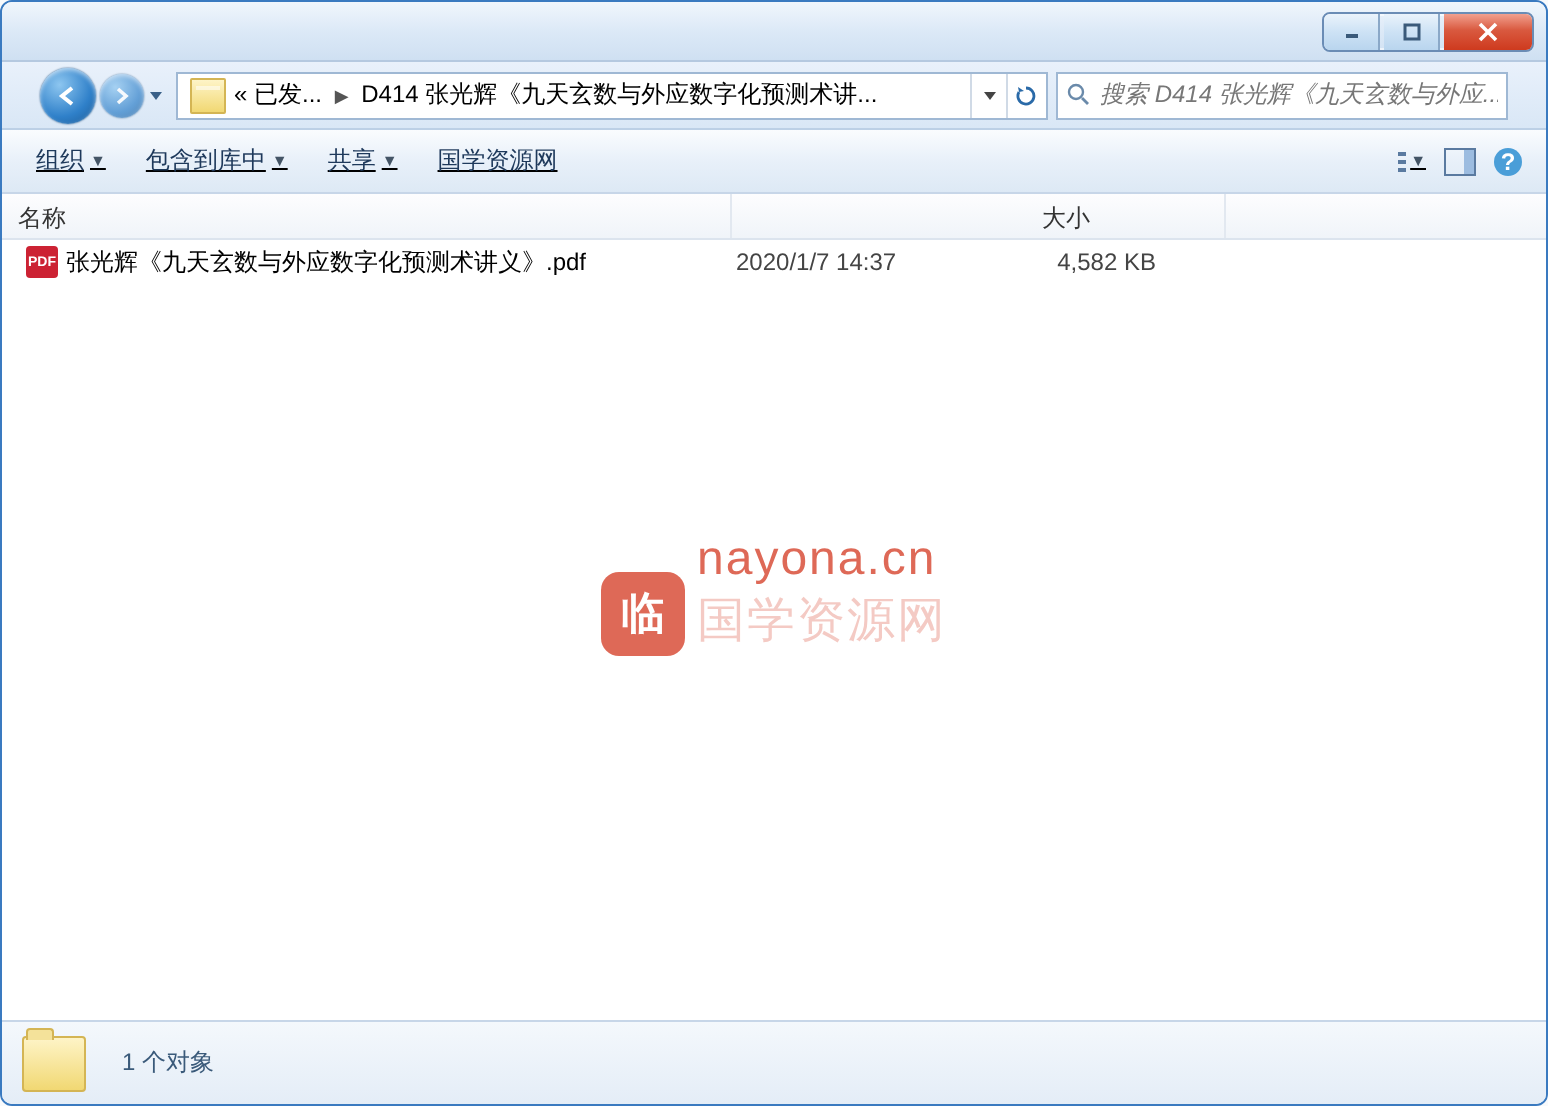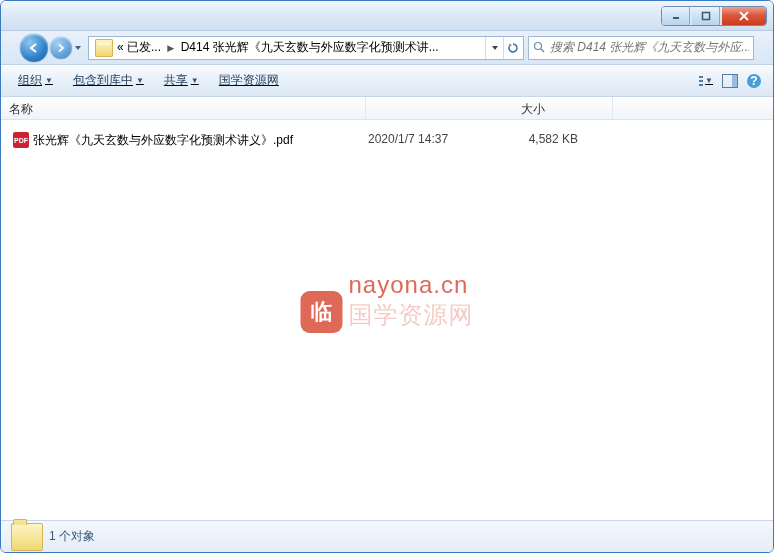--- a/index.html
+++ b/index.html
@@ -41,32 +41,32 @@
 
 
 .columns { height: 23px; background: linear-gradient(to bottom, #fdfdfe, #f0f4f9); border-bottom: 1px solid #dce4ee; display:flex; }
 .col { padding: 4px 8px; border-right: 1px solid #e2e8f0; color:#333; }
 .col.name { flex: 0 0 365px; }
 .col.date { flex: 0 0 130px; margin-top: 32px; }
 .col.size { flex: 0 0 100px; margin-left: 17px; }
 
 
 .filelist { flex: 1; background: #fff; overflow:auto; position:relative; }
-.file-row { display:flex; align-items:flex-start; height: 22px; padding: 12px 4px; }
+.file-row { display:flex; align-items:center; height: 22px; padding: 0 4px; }
 .file-icon { width:16px; height:16px; background:#c23; border-radius:2px; margin:0 4px 0 8px; display:flex; align-items:center; justify-content:center; color:#fff; font-size:7px; font-weight:bold; }
 .file-name { flex: 0 0 335px; white-space:nowrap; overflow:hidden; }
 .file-date { flex: 0 0 130px; color:#444; }
 .file-size { flex: 0 0 100px; text-align:right; padding-right:20px; color:#444; }
 
 .watermark { position:absolute; left:50%; top:48%; transform:translate(-50%,-50%); display:flex; align-items:center; gap:6px; opacity:0.85; pointer-events:none; }
 .wm-badge { width:42px; height:42px; background:#d94f3a; border-radius:9px; display:flex; align-items:center; justify-content:center; color:#fff; font-size:22px; font-weight:bold; }
 .wm-text { font-size:24px; color:#d94f3a; letter-spacing:1px; }
 
 
-.statusbar { height: 32px; background: linear-gradient(to bottom, #f4f8fc, #e4edf7); border-top: 1px solid #c7d6e8; display:flex; align-items:center; padding: 0 10px; gap:6px; }
+.statusbar { height: 42px; background: linear-gradient(to bottom, #f4f8fc, #e4edf7); border-top: 1px solid #c7d6e8; display:flex; align-items:center; padding: 0 10px; gap:18px; }
 .status-folder { width:32px; height:28px; background:linear-gradient(to bottom,#fef4c7,#f1d873); border:1px solid #d4b554; border-radius:2px; position:relative; }
 .status-folder::before { content:""; position:absolute; top:-5px; left:1px; width:12px; height:5px; background:#f4e29a; border:1px solid #d4b554; border-bottom:none; border-radius:2px 2px 0 0; }
 .status-text { color:#3a5a7a; }
 
 
 .window { box-shadow: 0 0 0 6px rgba(70,130,180,0.04); }
 </style>
 </head>
 <body>
 

